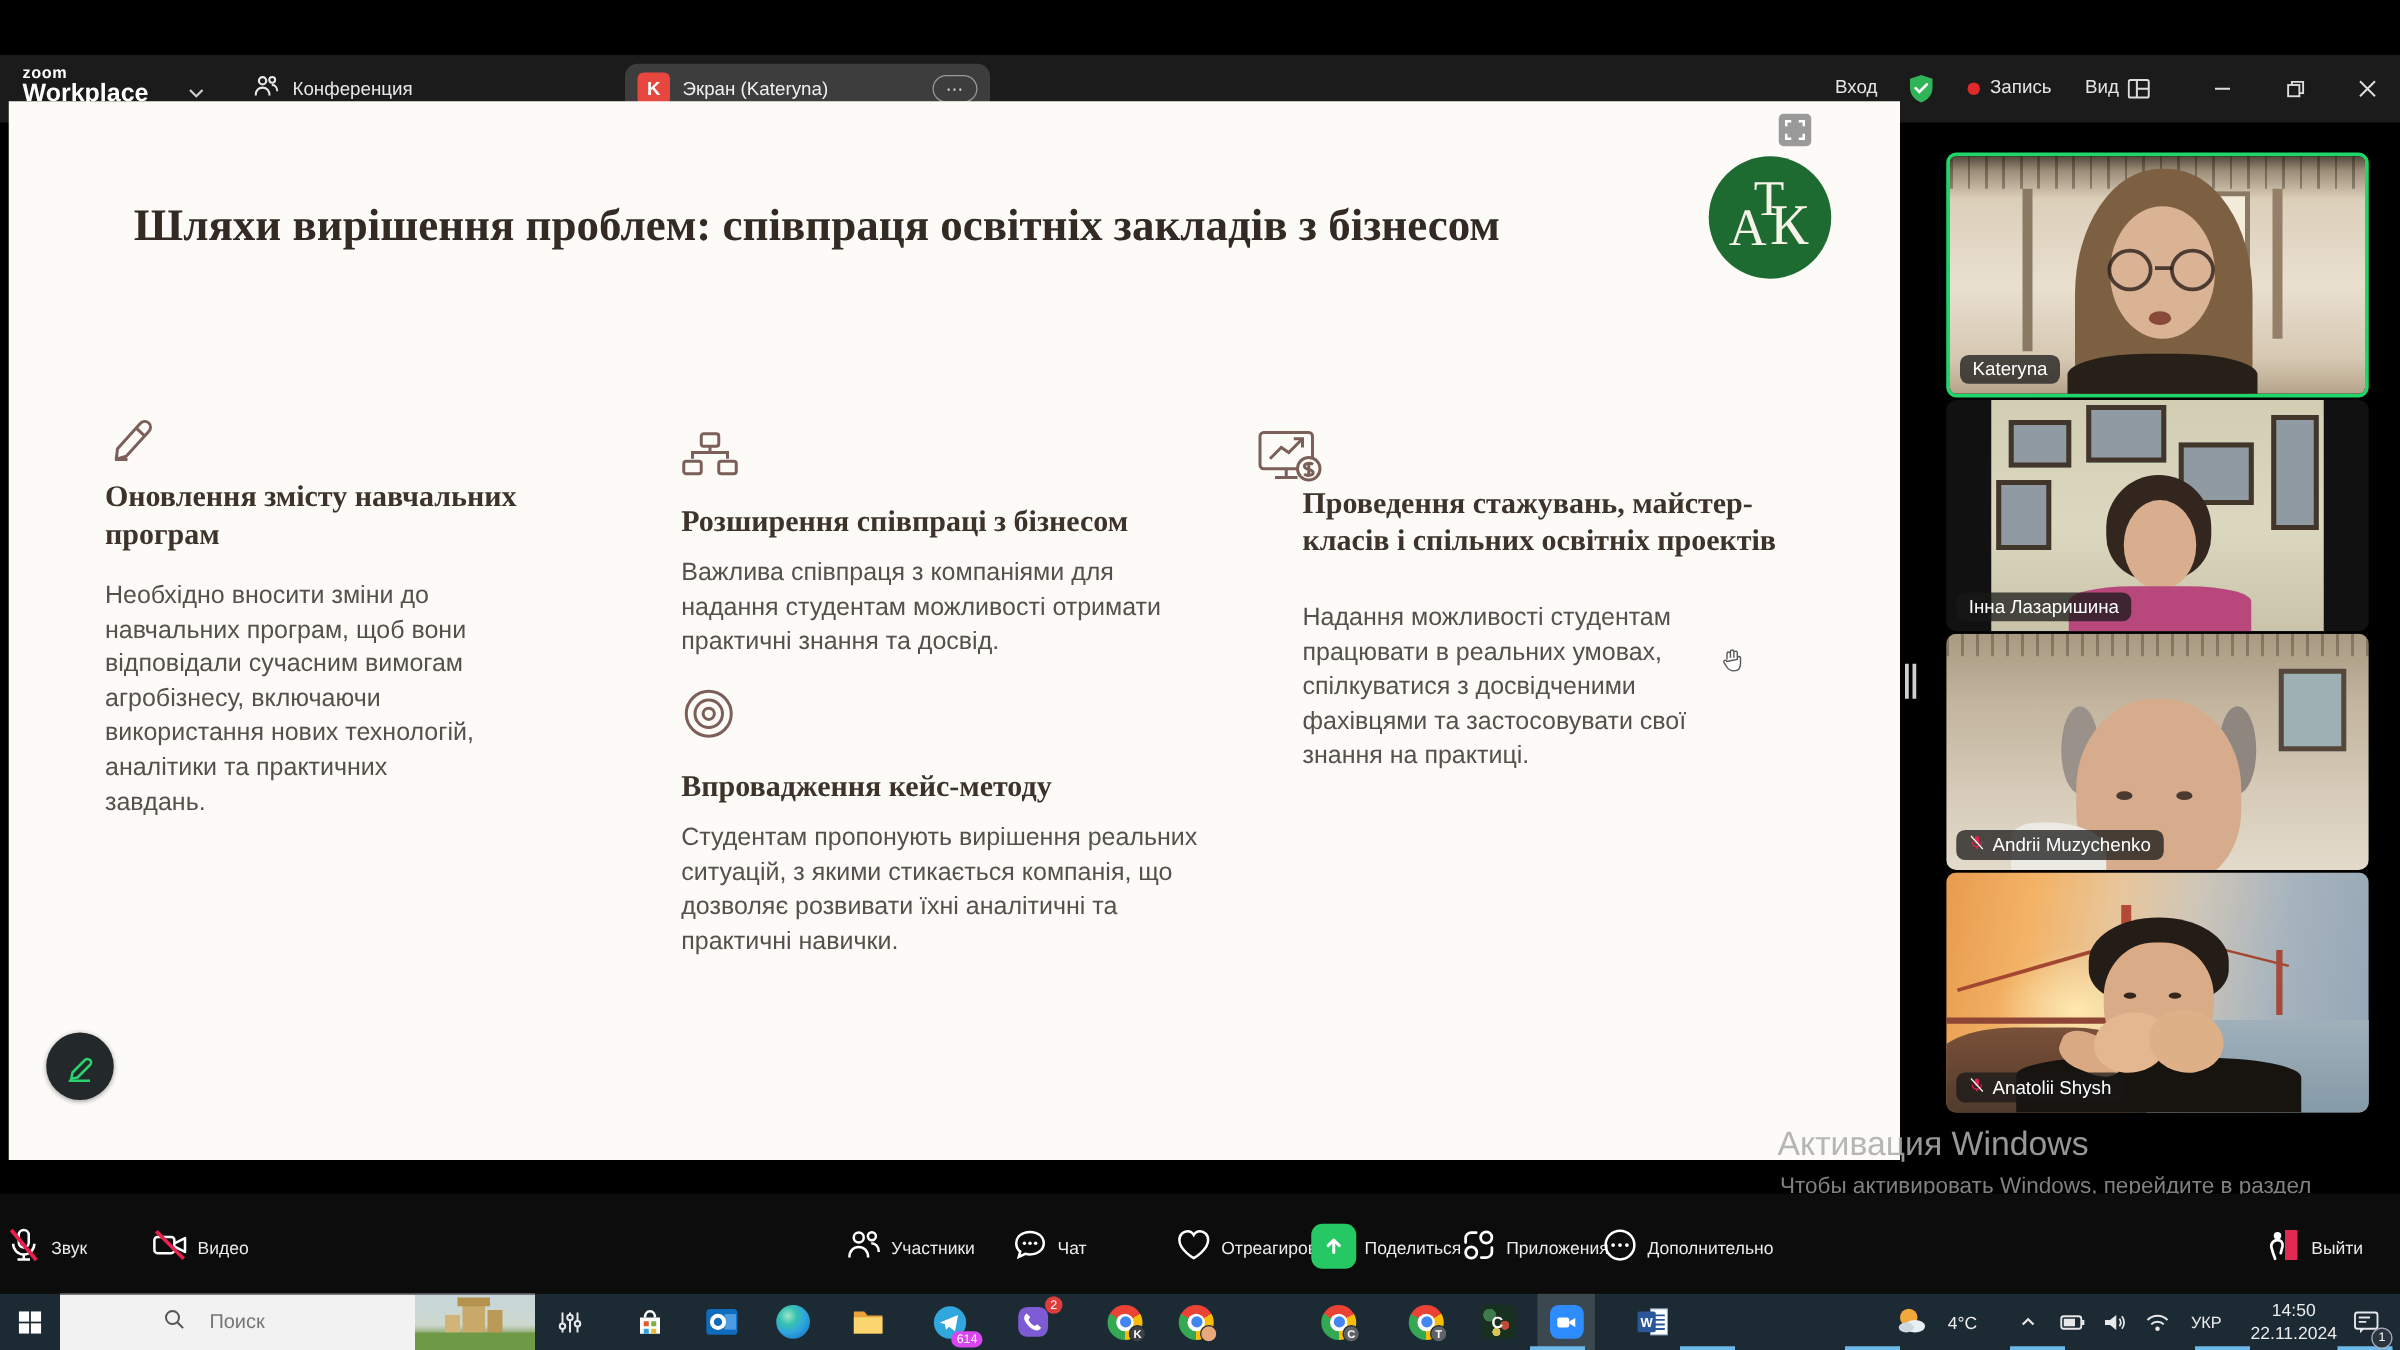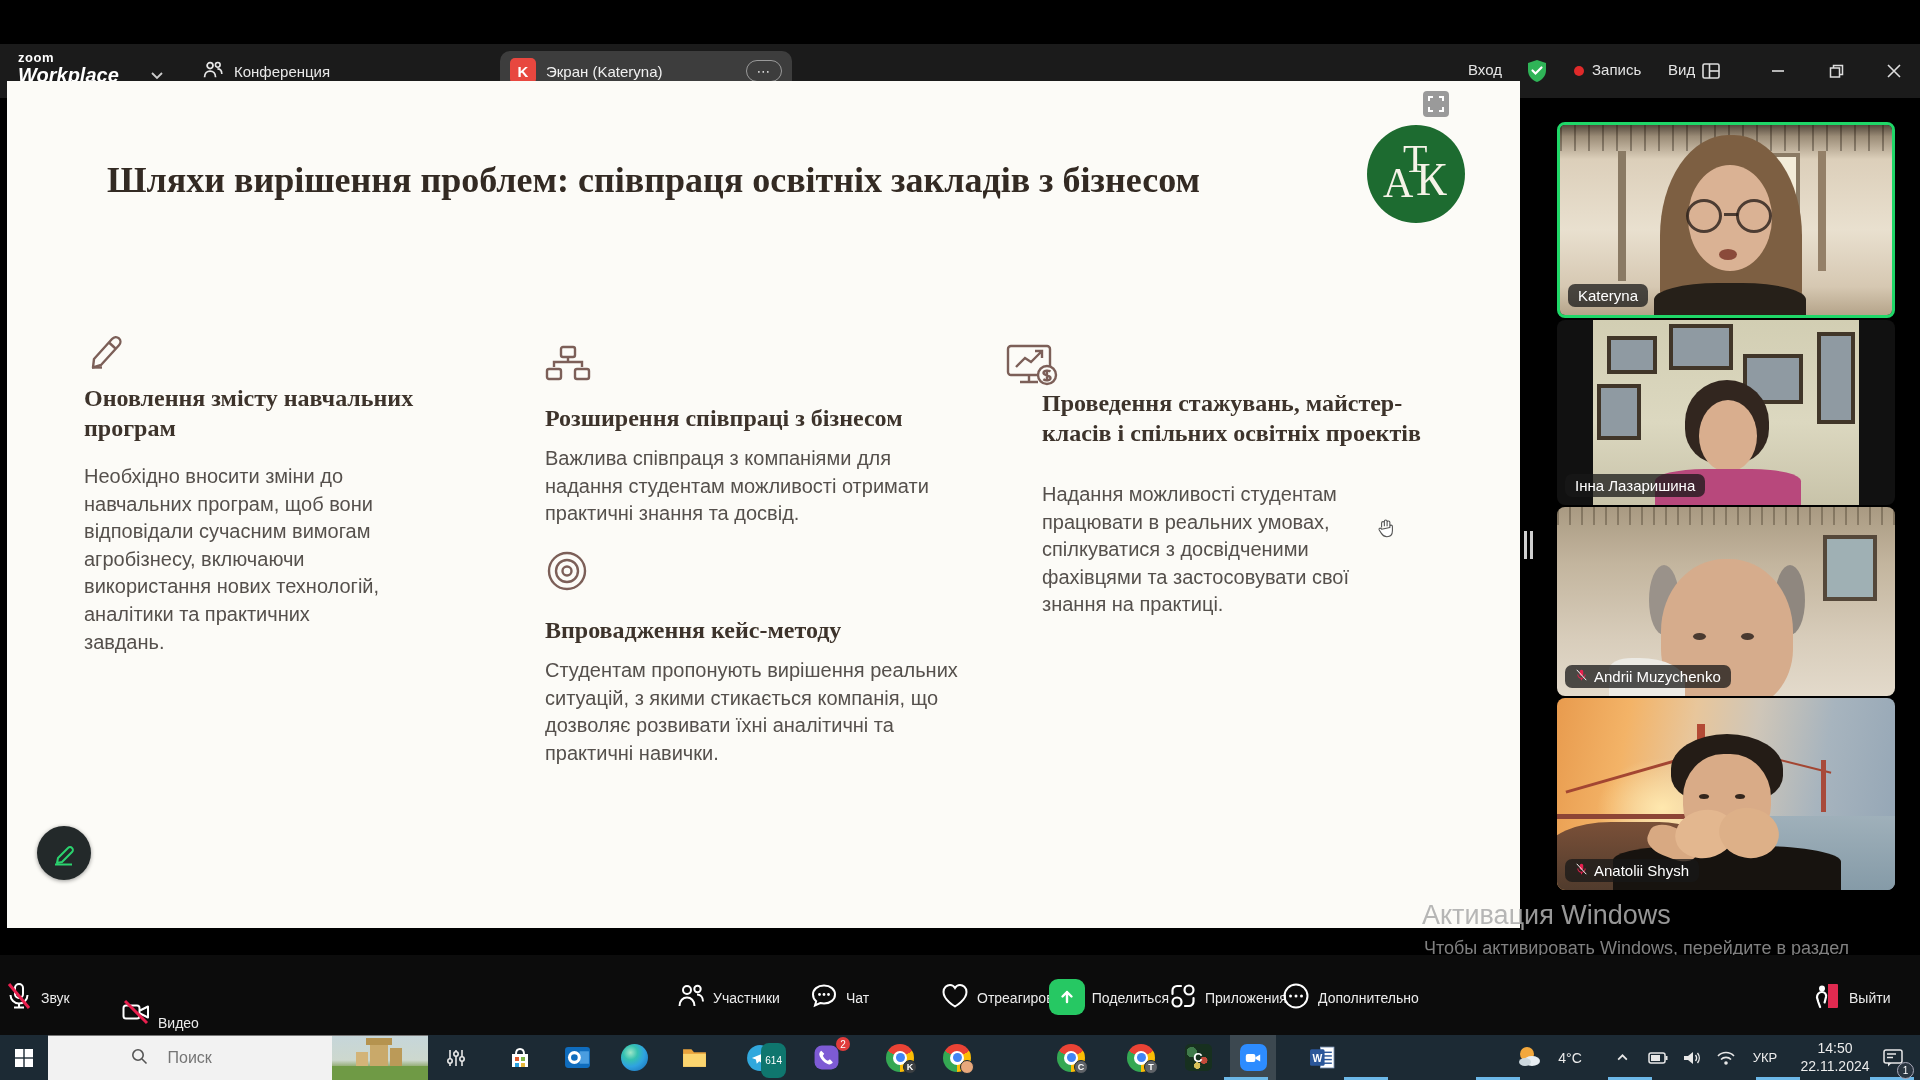--- a/index.html
+++ b/index.html
@@ -5,21 +5,21 @@
   * { margin:0; padding:0; box-sizing:border-box; }
   html,body { background:#000; }
   #screen { position:relative; width:1920px; height:1080px; overflow:hidden;
             background:#000; font-family:"Liberation Sans","DejaVu Sans",sans-serif; }
   .abs { position:absolute; }
 
   
   #titlebar { position:absolute; left:0; top:0; width:1920px; height:54px; background:#1b1b1b;margin-top:44px; }
   .zlogo { left:18px; top:7px; color:#fff; line-height:1.05; cursor:default; }
   .zlogo .l1 { font-size:13px; font-weight:600; letter-spacing:.5px; }
-  .zlogo .l2 { font-size:20px; font-weight:700;font-style:italic; }
+  .zlogo .l2 { font-size:20px; font-weight:700; }
   .tb-chev { left:150px; top:22px; }
   .meet-tab { left:202px; top:10px; height:34px; display:flex; align-items:center; gap:10px; color:#e8e8e8; font-size:15px; }
   .screen-tab { left:500px; top:7px; width:292px; height:40px; background:#3d3d3d; border-radius:10px;
                 display:flex; align-items:center; padding:0 10px; gap:10px; }
   .k-avatar { width:26px; height:26px; background:#e8473f; color:#fff; border-radius:5px;
               display:flex; align-items:center; justify-content:center; font-size:15px; font-weight:700; }
   .screen-tab .lbl { color:#f0f0f0; font-size:15px; flex:1; }
   .dots-pill { width:36px; height:22px; border:1.5px solid #9a9a9a; border-radius:11px; color:#d8d8d8;
                display:flex; align-items:center; justify-content:center; font-size:14px; letter-spacing:1px; }
   .tbr { color:#e4e4e4; font-size:15px; top:17px; }
@@ -383,21 +383,21 @@
             <rect x="11" y="3" width="8" height="14" rx="4" fill="none" stroke="#fff" stroke-width="2"></rect>
             <path d="M6.5 14 a8.5 8.5 0 0 0 17 0" fill="none" stroke="#fff" stroke-width="2"></path>
             <line x1="15" y1="22.5" x2="15" y2="26" stroke="#fff" stroke-width="2"></line>
             <line x1="10" y1="26.5" x2="20" y2="26.5" stroke="#fff" stroke-width="2"></line>
             <line x1="5" y1="3" x2="25" y2="27" stroke="#e91f4e" stroke-width="3"></line>
           </svg>
       </span>
       <span class="tb-label">Звук</span>
     </div>
 
-    <div class="tb-btn" style="left:121px; width:120px;align-items:flex-end;">
+    <div class="tb-btn" style="left:121px; width:120px;">
       <span>
         <svg width="30" height="30" viewBox="0 0 30 30">
             <rect x="2.5" y="8.5" width="16" height="13" rx="2.5" stroke="#fff" fill="none" stroke-width="2"></rect>
             <path d="M19 13.5 L27 9.5 V20.5 L19 16.5" stroke="#fff" fill="none" stroke-width="2" stroke-linejoin="round"></path>
             <line x1="4" y1="4" x2="26" y2="26" stroke="#e91f4e" stroke-width="3"></line>
           </svg>
       </span>
       <span class="tb-label">Видео</span>
     </div>
 
@@ -551,21 +551,21 @@
         </svg>
       <div class="underl" style="left:672px;"></div>
     </div>
 
     <div class="tb-cell" style="left:738px; width:44px;">
       <svg width="28" height="28" viewBox="0 0 26 26">
           <circle cx="13" cy="13" r="12" fill="#31a8dd"></circle>
           <path d="M5.5 13 l13.5-5.5 -2.3 12 -4.4-3.4 -2.3 2.2 -.8-4z" fill="#fff"></path>
         </svg>
       <span class="badge" style="left:762px; top:1055px; position:fixed;"></span>
-      <div class="badge" style="right:-4px; bottom:2px; position:absolute; background:#0f766e; padding:12px 4px; border-radius:8px;">614</div>
+      <div class="badge" style="right:-4px; bottom:2px; position:absolute; background:#d946ef; padding:1px 4px; border-radius:8px;">614</div>
       <div class="underl" style="left:738px;"></div>
     </div>
 
     <div class="tb-cell" style="left:804px; width:44px;">
       <svg width="27" height="27" viewBox="0 0 26 26">
           <rect x="1.5" y="1.5" width="23" height="23" rx="7" fill="#7d5bd4"></rect>
           <path d="M8 6.5 l2.8 2.8 -1.3 2 c.9 2.2 2.6 3.9 4.8 4.8 l2-1.3 2.8 2.8 c-1.1 2-3.3 2.6-5.5 1.5 -3.1-1.5-5.5-3.9-7-7 -1.1-2.2-.5-4.4 1.4-5.6z" fill="#fff"></path>
         </svg>
       <div class="badge" style="right:-2px; top:2px; position:absolute; background:#e03c3c; width:14px; height:14px; border-radius:50%;">2</div>
       <div class="underl" style="left:804px;"></div>

